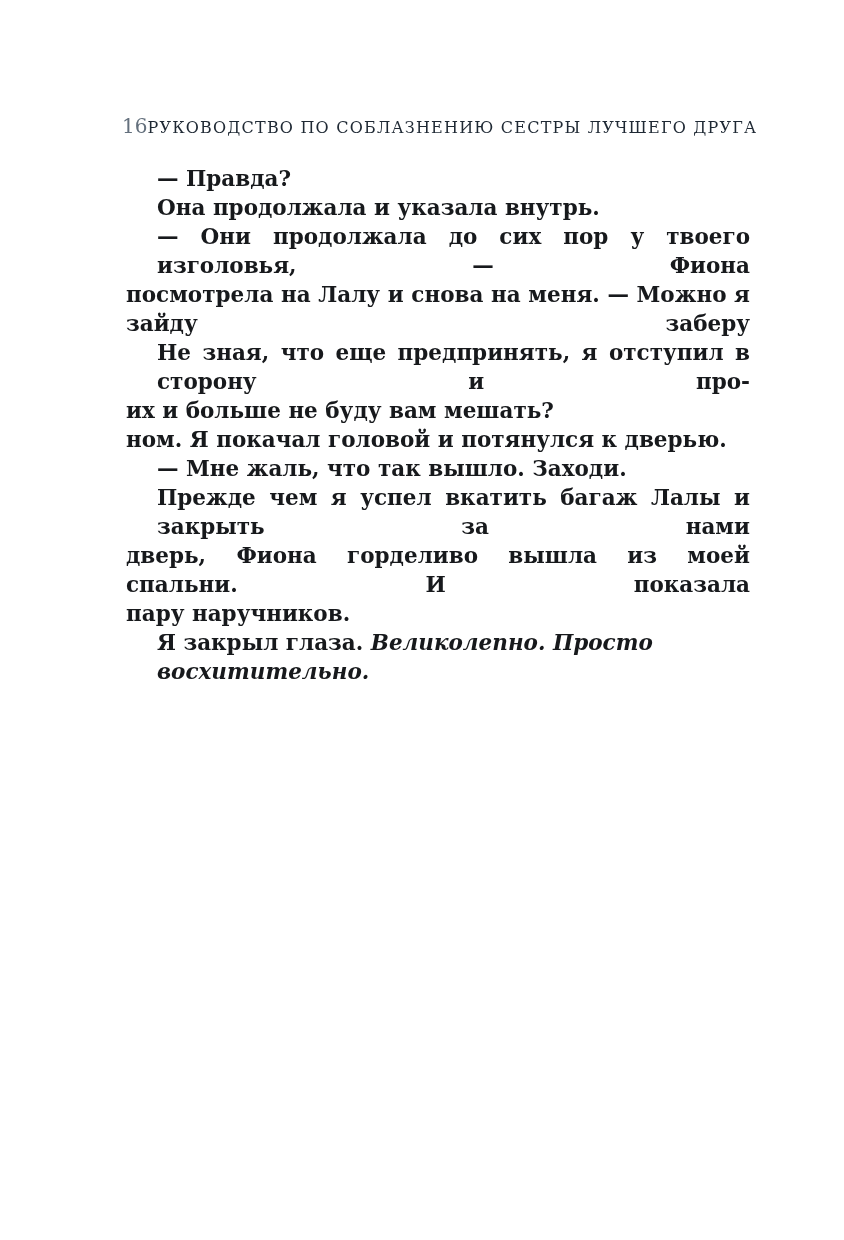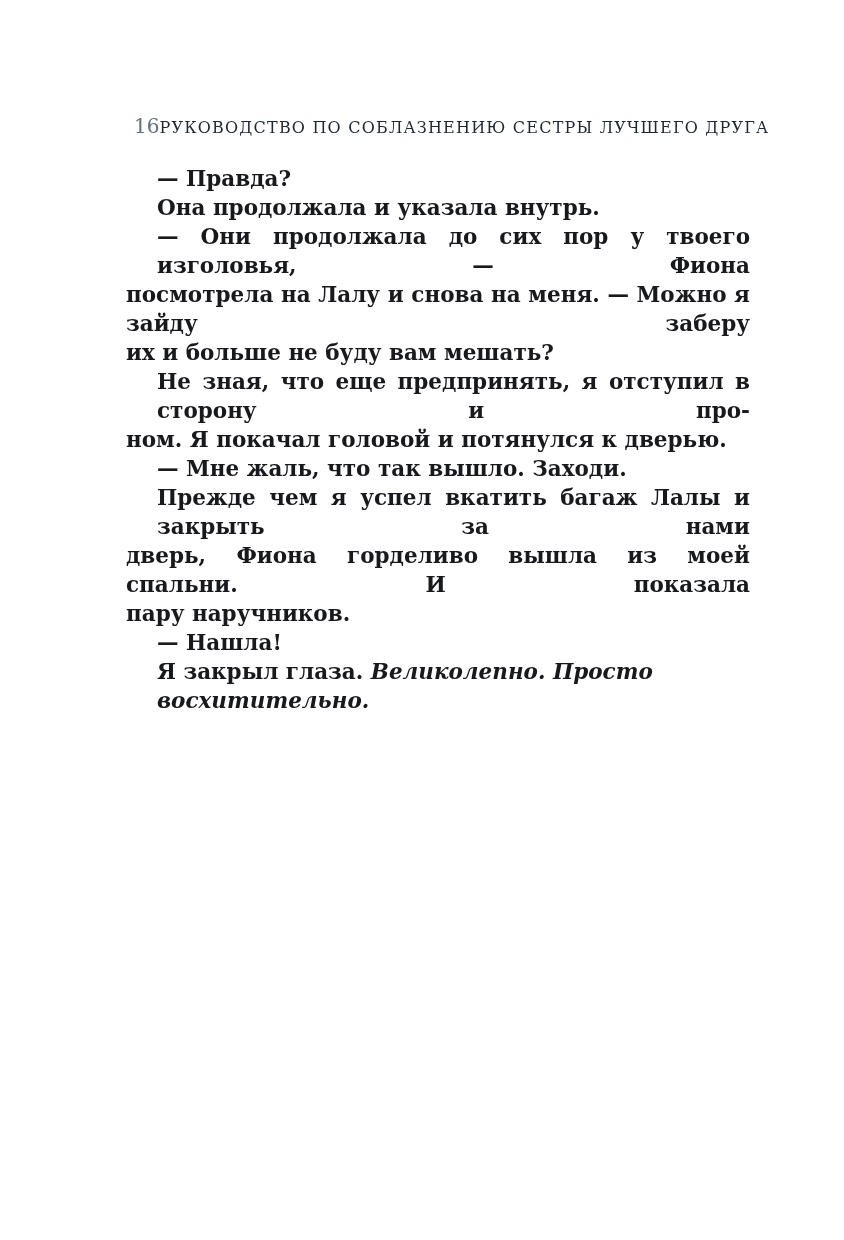--- a/index.html
+++ b/index.html
@@ -10,21 +10,21 @@
   .page {
     position: relative;
     width: 844px;
     height: 1240px;
     background: #ffffff;
     font-family: "DejaVu Serif", "Liberation Serif", serif;
     overflow: hidden;
   }
   .running-header {
     position: absolute;
-    left: 134px;
+    left: 122px;
     top: 90px;
     width: 624px;
     display: flex;
     align-items: baseline;
   }
   .pagenum {
     font-size: 20px;
     color: #64707d;
   }
   .running-title {
@@ -67,24 +67,23 @@
   <header class="running-header">
     <span class="pagenum">16</span>
     <span class="running-title">РУКОВОДСТВО ПО СОБЛАЗНЕНИЮ СЕСТРЫ ЛУЧШЕГО ДРУГА</span>
   </header>
 
   <main class="text-block">
     <div class="line indent">— Правда?</div>
     <div class="line indent">Она продолжала и указала внутрь.</div>
     <div class="line indent j">— Они продолжала до сих пор у твоего изголовья, — Фиона</div>
     <div class="line j">посмотрела на Лалу и снова на меня. — Можно я зайду заберу</div>
+    <div class="line indent j">Не зная, что еще предпринять, я отступил в сторону и про-</div>
     <div class="line">их и больше не буду вам мешать?</div>
-    <div class="line indent j">Не зная, что еще предпринять, я отступил в сторону и про-</div>
     <div class="line">ном. Я покачал головой и потянулся к дверью.</div>
     <div class="line indent">— Мне жаль, что так вышло. Заходи.</div>
     <div class="line indent j">Прежде чем я успел вкатить багаж Лалы и закрыть за нами</div>
     <div class="line j">дверь, Фиона горделиво вышла из моей спальни. И показала</div>
     <div class="line">пару наручников.</div>
-    <div class="line indent">— Нашла!</div>
     <div class="line indent"><span>Я закрыл глаза. </span><span class="italic">Великолепно. Просто восхитительно.</span></div>
   </main>
 
 </div>
 
 </body></html>

